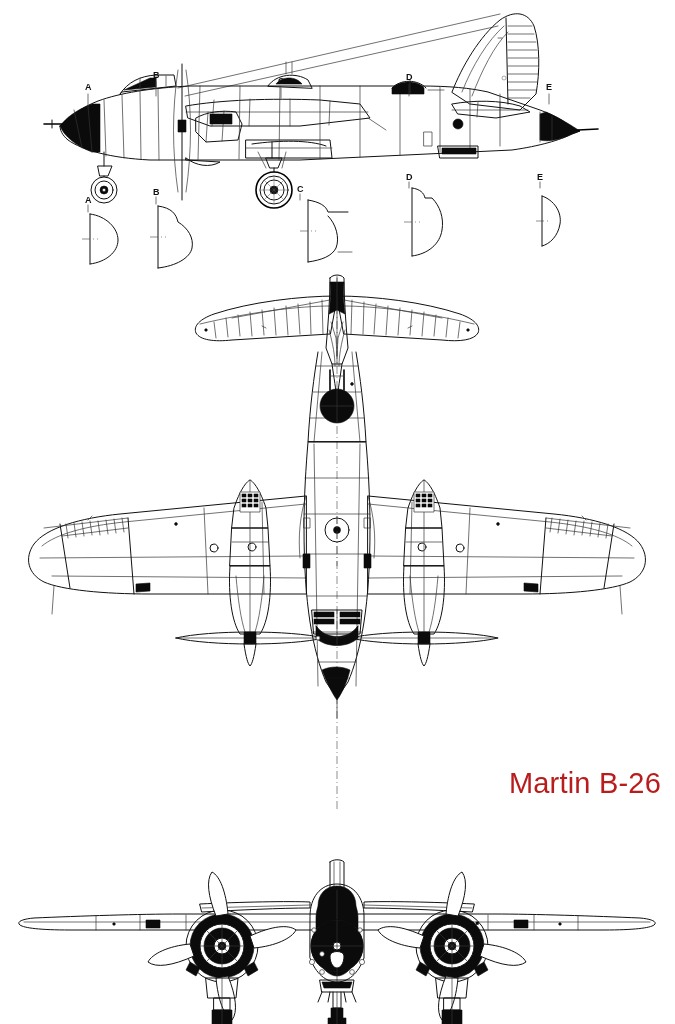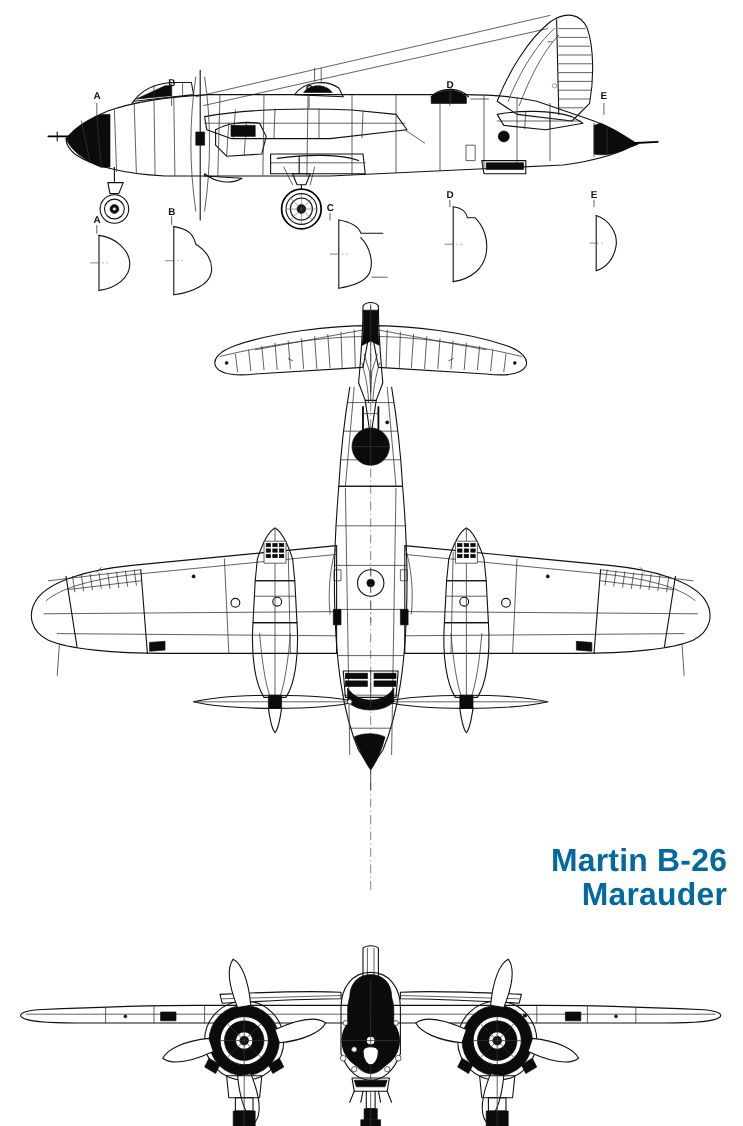--- a/index.html
+++ b/index.html
@@ -16,21 +16,21 @@
   .ln-hair{fill:none;stroke:#555555;stroke-width:0.5;}
   .ln-thick{fill:none;stroke:#000000;stroke-width:1.6;stroke-linecap:round;stroke-linejoin:round;}
   .sol{fill:#0b0b0b;stroke:#0b0b0b;stroke-width:0.6;}
   .wht{fill:#ffffff;stroke:#111111;stroke-width:1;}
   .wht-thin{fill:#ffffff;stroke:#333333;stroke-width:0.7;}
   .cl{fill:none;stroke:#444;stroke-width:0.6;stroke-dasharray:8 3 1 3;}
   .mk{font-family:"Liberation Sans", sans-serif;font-size:9px;font-weight:bold;fill:#111;}
   #title-block{
     position:absolute;right:14px;top:768px;width:300px;
     text-align:right;line-height:1.06;
-    font-weight:bold;color:#0369a1;
+    font-weight:normal;color:#b91c1c;
     font-size:29px;letter-spacing:0.2px;
   }
   #title-block .t2{display:block;}
 </style>
 </head>
 <body>
 
 <div id="sheet">
 
 <svg width="675" height="270" viewBox="0 0 675 270">
@@ -687,16 +687,15 @@
         C 522 96, 506 88, 484 86 Z"></path>
     <path class="ln" d="M436 120 L468 120 L466 140 L438 140 Z"></path>
     <path class="ln" d="M444 140 L460 140 L460 152 L444 152 Z"></path>
     <path class="sol" d="M442 152 L462 152 L462 180 L442 180 Z"></path>
     <path class="ln-thin" d="M452 120 L452 180"></path>
   </g>
 </svg>
 
 <div id="title-block">
   <span class="t1">Martin B-26</span>
-  <span class="t2">Marauder</span>
 </div>
 
 </div>
 
 </body></html>

